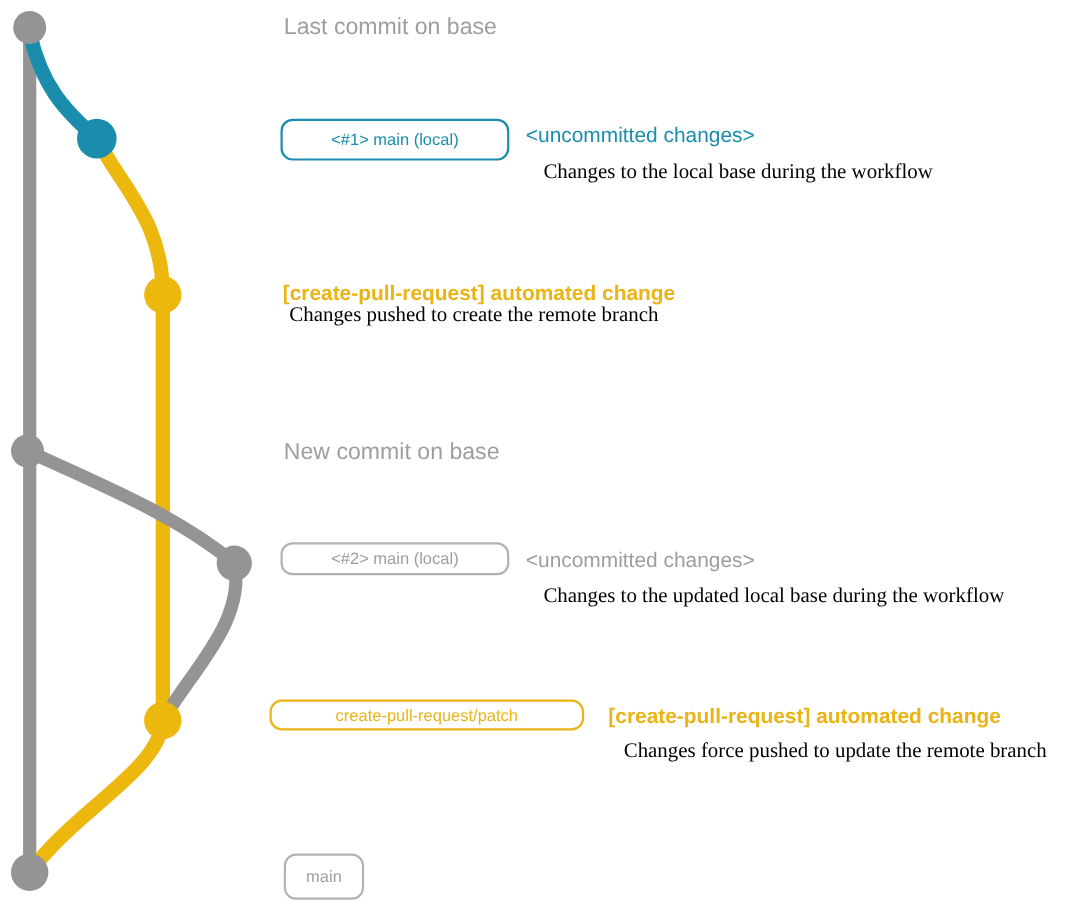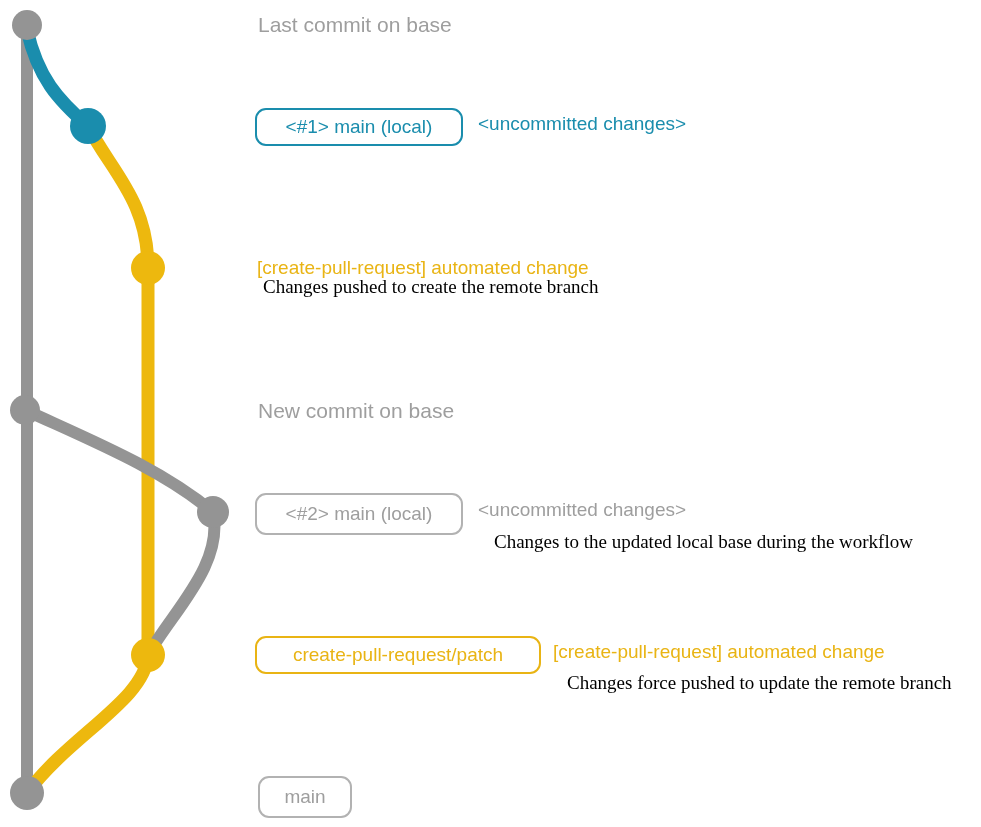--- a/index.html
+++ b/index.html
@@ -23,37 +23,37 @@
   .graph-svg{position:absolute;left:0;top:0;}
   .note{
     position:absolute;
     font-size:21px;
     color:var(--gray-text);
     white-space:nowrap;
   }
   .badge{
     position:absolute;
     display:flex;align-items:center;justify-content:center;
-    font-size:19px;
+    font-size:15px;
     border:2px solid var(--gray-border);
     border-radius:11px;
     color:var(--gray-text);
     white-space:nowrap;
     box-sizing:border-box;
   }
   .badge.teal{border-color:var(--teal);color:var(--teal);}
   .badge.yellow{border-color:var(--yellow-text);color:var(--yellow-text);}
   .status{
     position:absolute;
     font-size:19px;
     white-space:nowrap;
   }
   .status.teal{color:var(--teal);}
   .status.gray{color:var(--gray-text);}
-  .status.yellow{color:var(--yellow-text);}
+  .status.yellow{color:var(--yellow-text);font-weight:bold;}
   .desc{
     position:absolute;
     font-family:"Liberation Serif", serif;
     font-size:19px;
     color:var(--desc);
     white-space:nowrap;
   }
 </style>
 </head>
 <body>
@@ -82,29 +82,30 @@
     <circle cx="148" cy="268" r="17" fill="#edb80e"></circle>
     <circle cx="213" cy="512" r="16" fill="#949494"></circle>
     <circle cx="148" cy="655" r="17" fill="#edb80e"></circle>
     <circle cx="27" cy="793" r="17" fill="#949494"></circle>
   </svg>
 
   <div class="note" style="left:258px;top:13px">Last commit on base</div>
 
   <div class="badge teal" style="left:255px;top:108px;width:208px;height:38px">&lt;#1&gt; main (local)</div>
   <div class="status teal" style="left:478px;top:113px">&lt;uncommitted changes&gt;</div>
+  <div class="desc" style="left:494px;top:146px">Changes to the local base during the workflow</div>
 
   <div class="status yellow" style="left:257px;top:257px">[create-pull-request] automated change</div>
   <div class="desc" style="left:263px;top:276px">Changes pushed to create the remote branch</div>
 
   <div class="note" style="left:258px;top:399px">New commit on base</div>
 
-  <div class="badge" style="left:255px;top:493px;width:208px;height:42px">&lt;#2&gt; main (local)</div>
+  <div class="badge" style="left:255px;top:493px;width:208px;height:30px">&lt;#2&gt; main (local)</div>
   <div class="status gray" style="left:478px;top:499px">&lt;uncommitted changes&gt;</div>
   <div class="desc" style="left:494px;top:531px">Changes to the updated local base during the workflow</div>
 
-  <div class="badge yellow" style="left:255px;top:636px;width:286px;height:38px">create-pull-request/patch</div>
+  <div class="badge yellow" style="left:245px;top:636px;width:286px;height:28px">create-pull-request/patch</div>
   <div class="status yellow" style="left:553px;top:641px">[create-pull-request] automated change</div>
   <div class="desc" style="left:567px;top:672px">Changes force pushed to update the remote branch</div>
 
-  <div class="badge" style="left:258px;top:776px;width:94px;height:42px">main</div>
+  <div class="badge" style="left:258px;top:776px;width:73px;height:42px">main</div>
 
 </div>
 
 </body></html>

